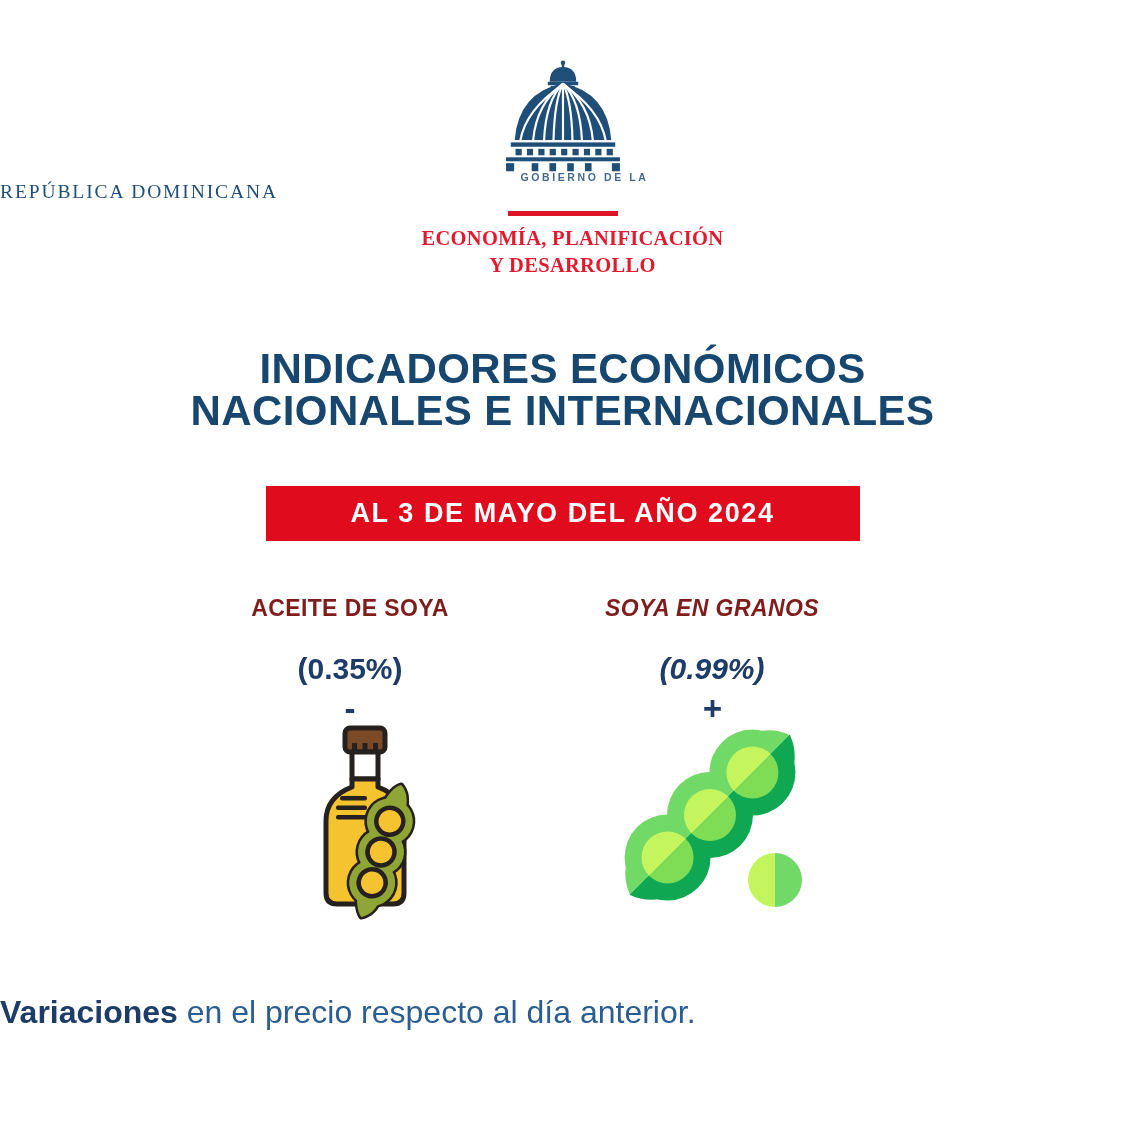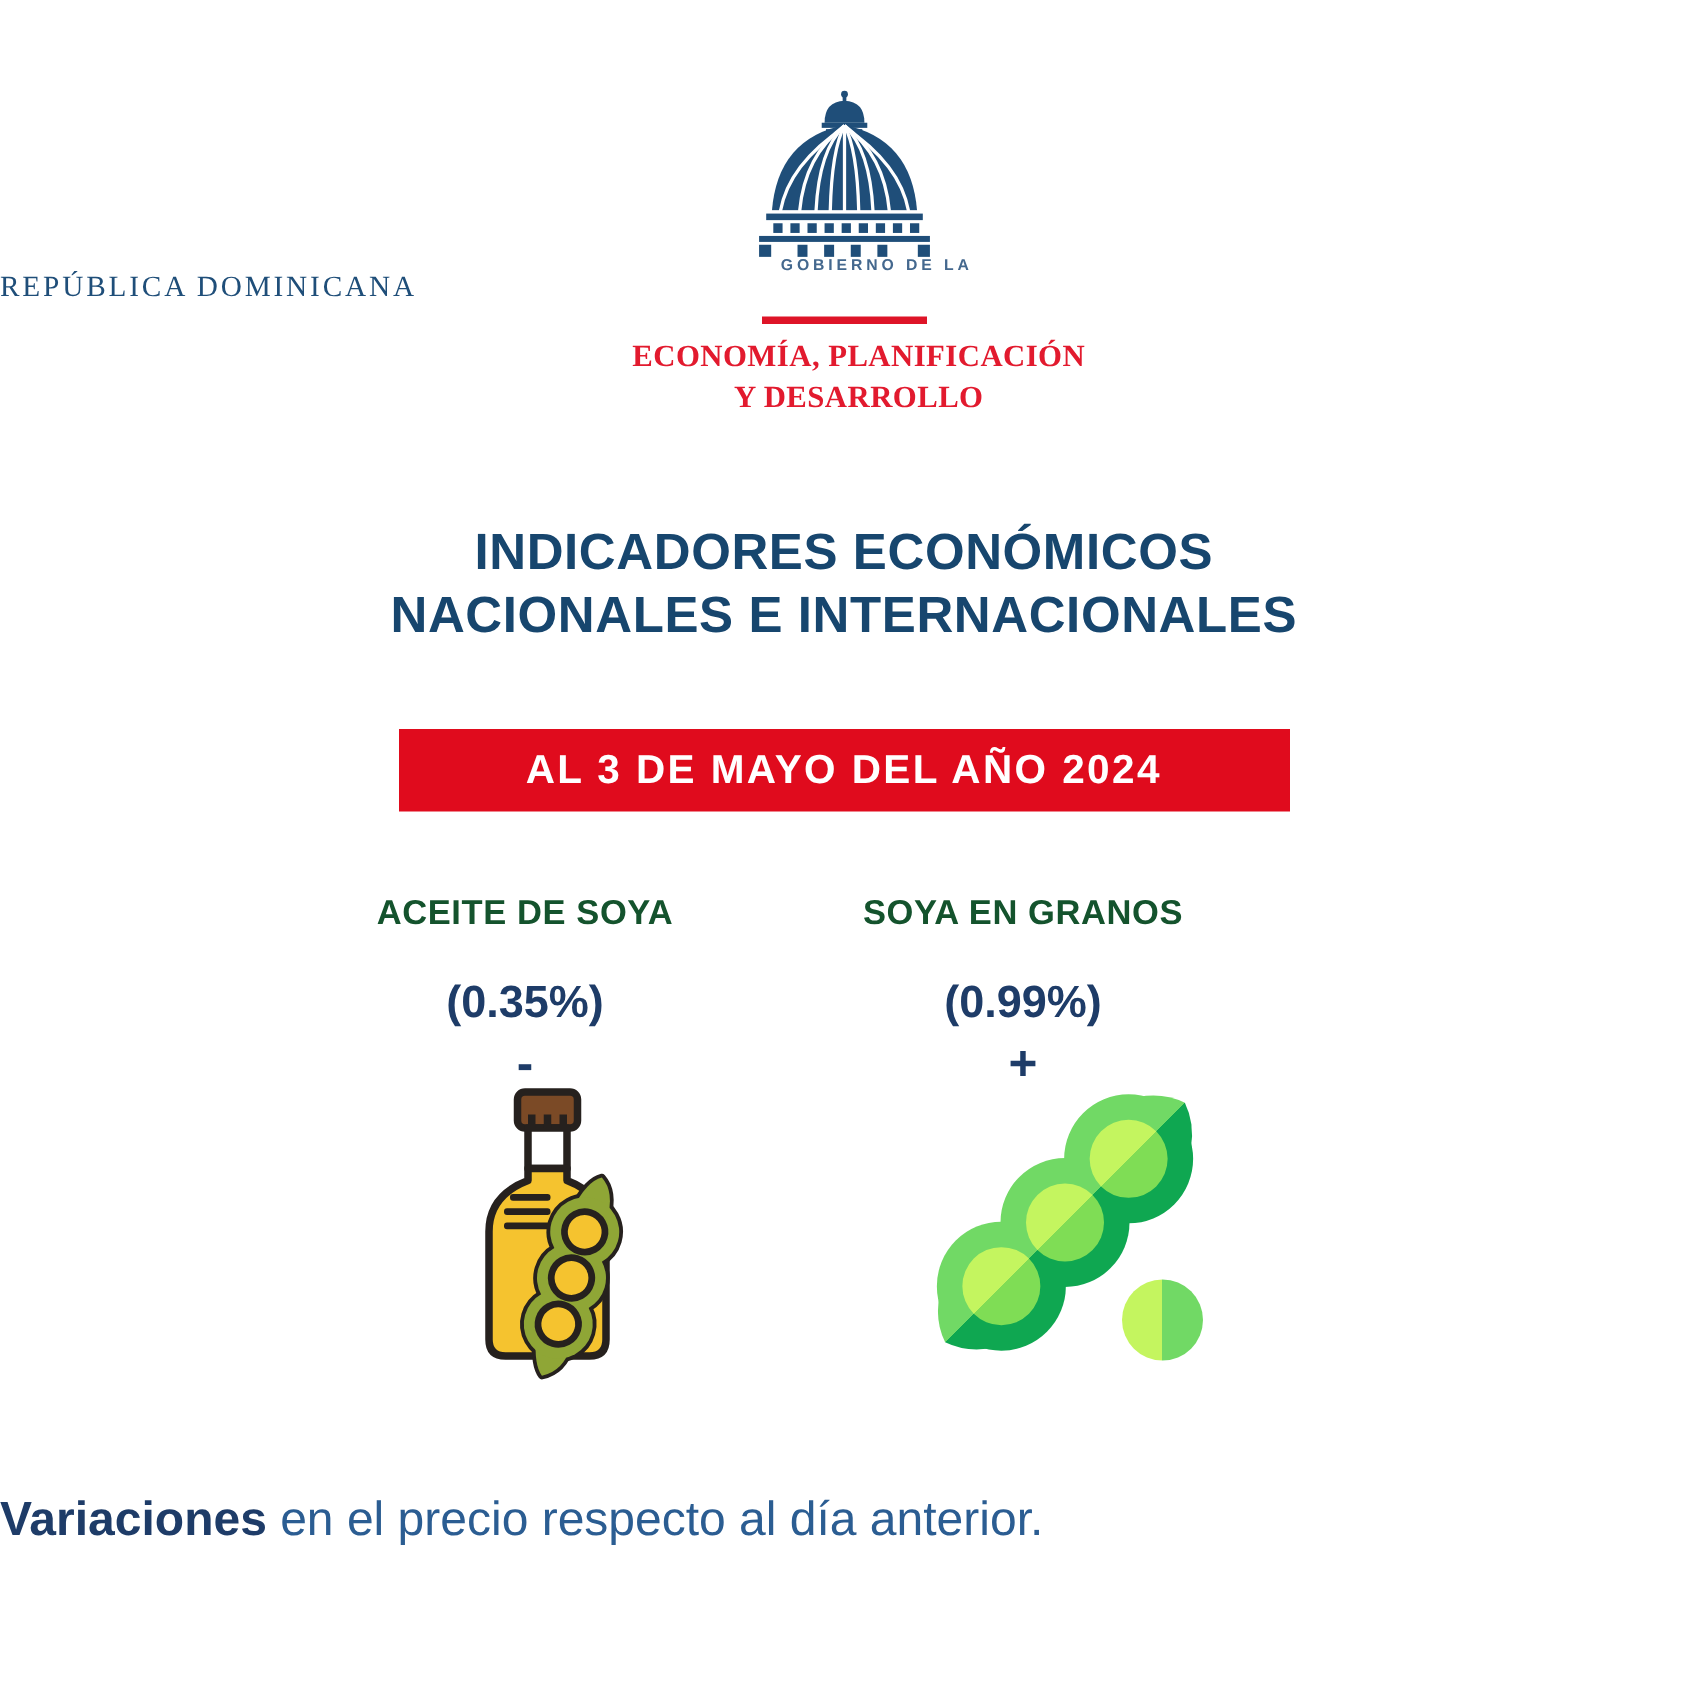--- a/index.html
+++ b/index.html
@@ -13,32 +13,32 @@
                font-size:10.5px; font-weight:bold; letter-spacing:2.6px; color:#44688E;margin-left:22px; }
   .gov-country { position:absolute; top:181px; left:0; width:100%; 
                  font-family:"Liberation Serif", serif; font-size:19.5px; letter-spacing:1.9px; color:#1F4E79; }
   .gov-rule { position:absolute; top:211px; left:50%; margin-left:-55px; width:110px; height:5px; background:#DE1428; }
   .ministry { position:absolute; top:225px; left:0; width:100%; text-align:center;
               font-family:"Liberation Serif", serif; font-weight:bold; font-size:20.5px;
               line-height:26.5px; color:#E21A2E; letter-spacing:0.3px;padding-left:20px; }
 
   
   .main-title { position:absolute; top:348px; left:0; width:100%; text-align:center;
-                font-size:34px; font-weight:bold; line-height:41.5px; letter-spacing:0.4px; color:#17466E; }
+                font-size:42px; font-weight:bold; line-height:41.5px; letter-spacing:0.4px; color:#17466E; }
 
   
   .banner { position:absolute; top:486px; left:50%; margin-left:-297px; width:594px; height:55px;
             background:#E00B1D; color:#ffffff; text-align:center; line-height:55px;
             font-size:27px; font-weight:bold; letter-spacing:1.6px; }
 
   
   .col { position:absolute; top:595px; width:346px; text-align:center; }
   .col-left  { left:177px; }
-  .col-right { left:509px; }
-  .ind-name { font-size:23px; font-weight:bold; letter-spacing:0.4px; color:#14532d; }
+  .col-right { left:539px;font-style:italic; }
+  .ind-name { font-size:23px; font-weight:bold; letter-spacing:0.4px; color:#7f1d1d; }
   .ind-var  { margin-top:30px; font-size:30px; font-weight:bold; color:#1E3C68; }
   .ind-dir  { margin-top:6px; font-size:33px; font-weight:bold; line-height:34px; color:#1E3C68; }
 
   .bottle-svg  { position:absolute; top:724px; left:318px; width:112px; height:196px; }
   .soybean-svg { position:absolute; top:720px; left:615px; width:190px; height:190px; }
 
   
   .footnote { position:absolute; top:996px; left:0; width:100%; text-align:left;
               font-size:32px; line-height:32px; color:#2B5D92; }
   .footnote .lead { font-weight:bold; color:#1E3C68; }

